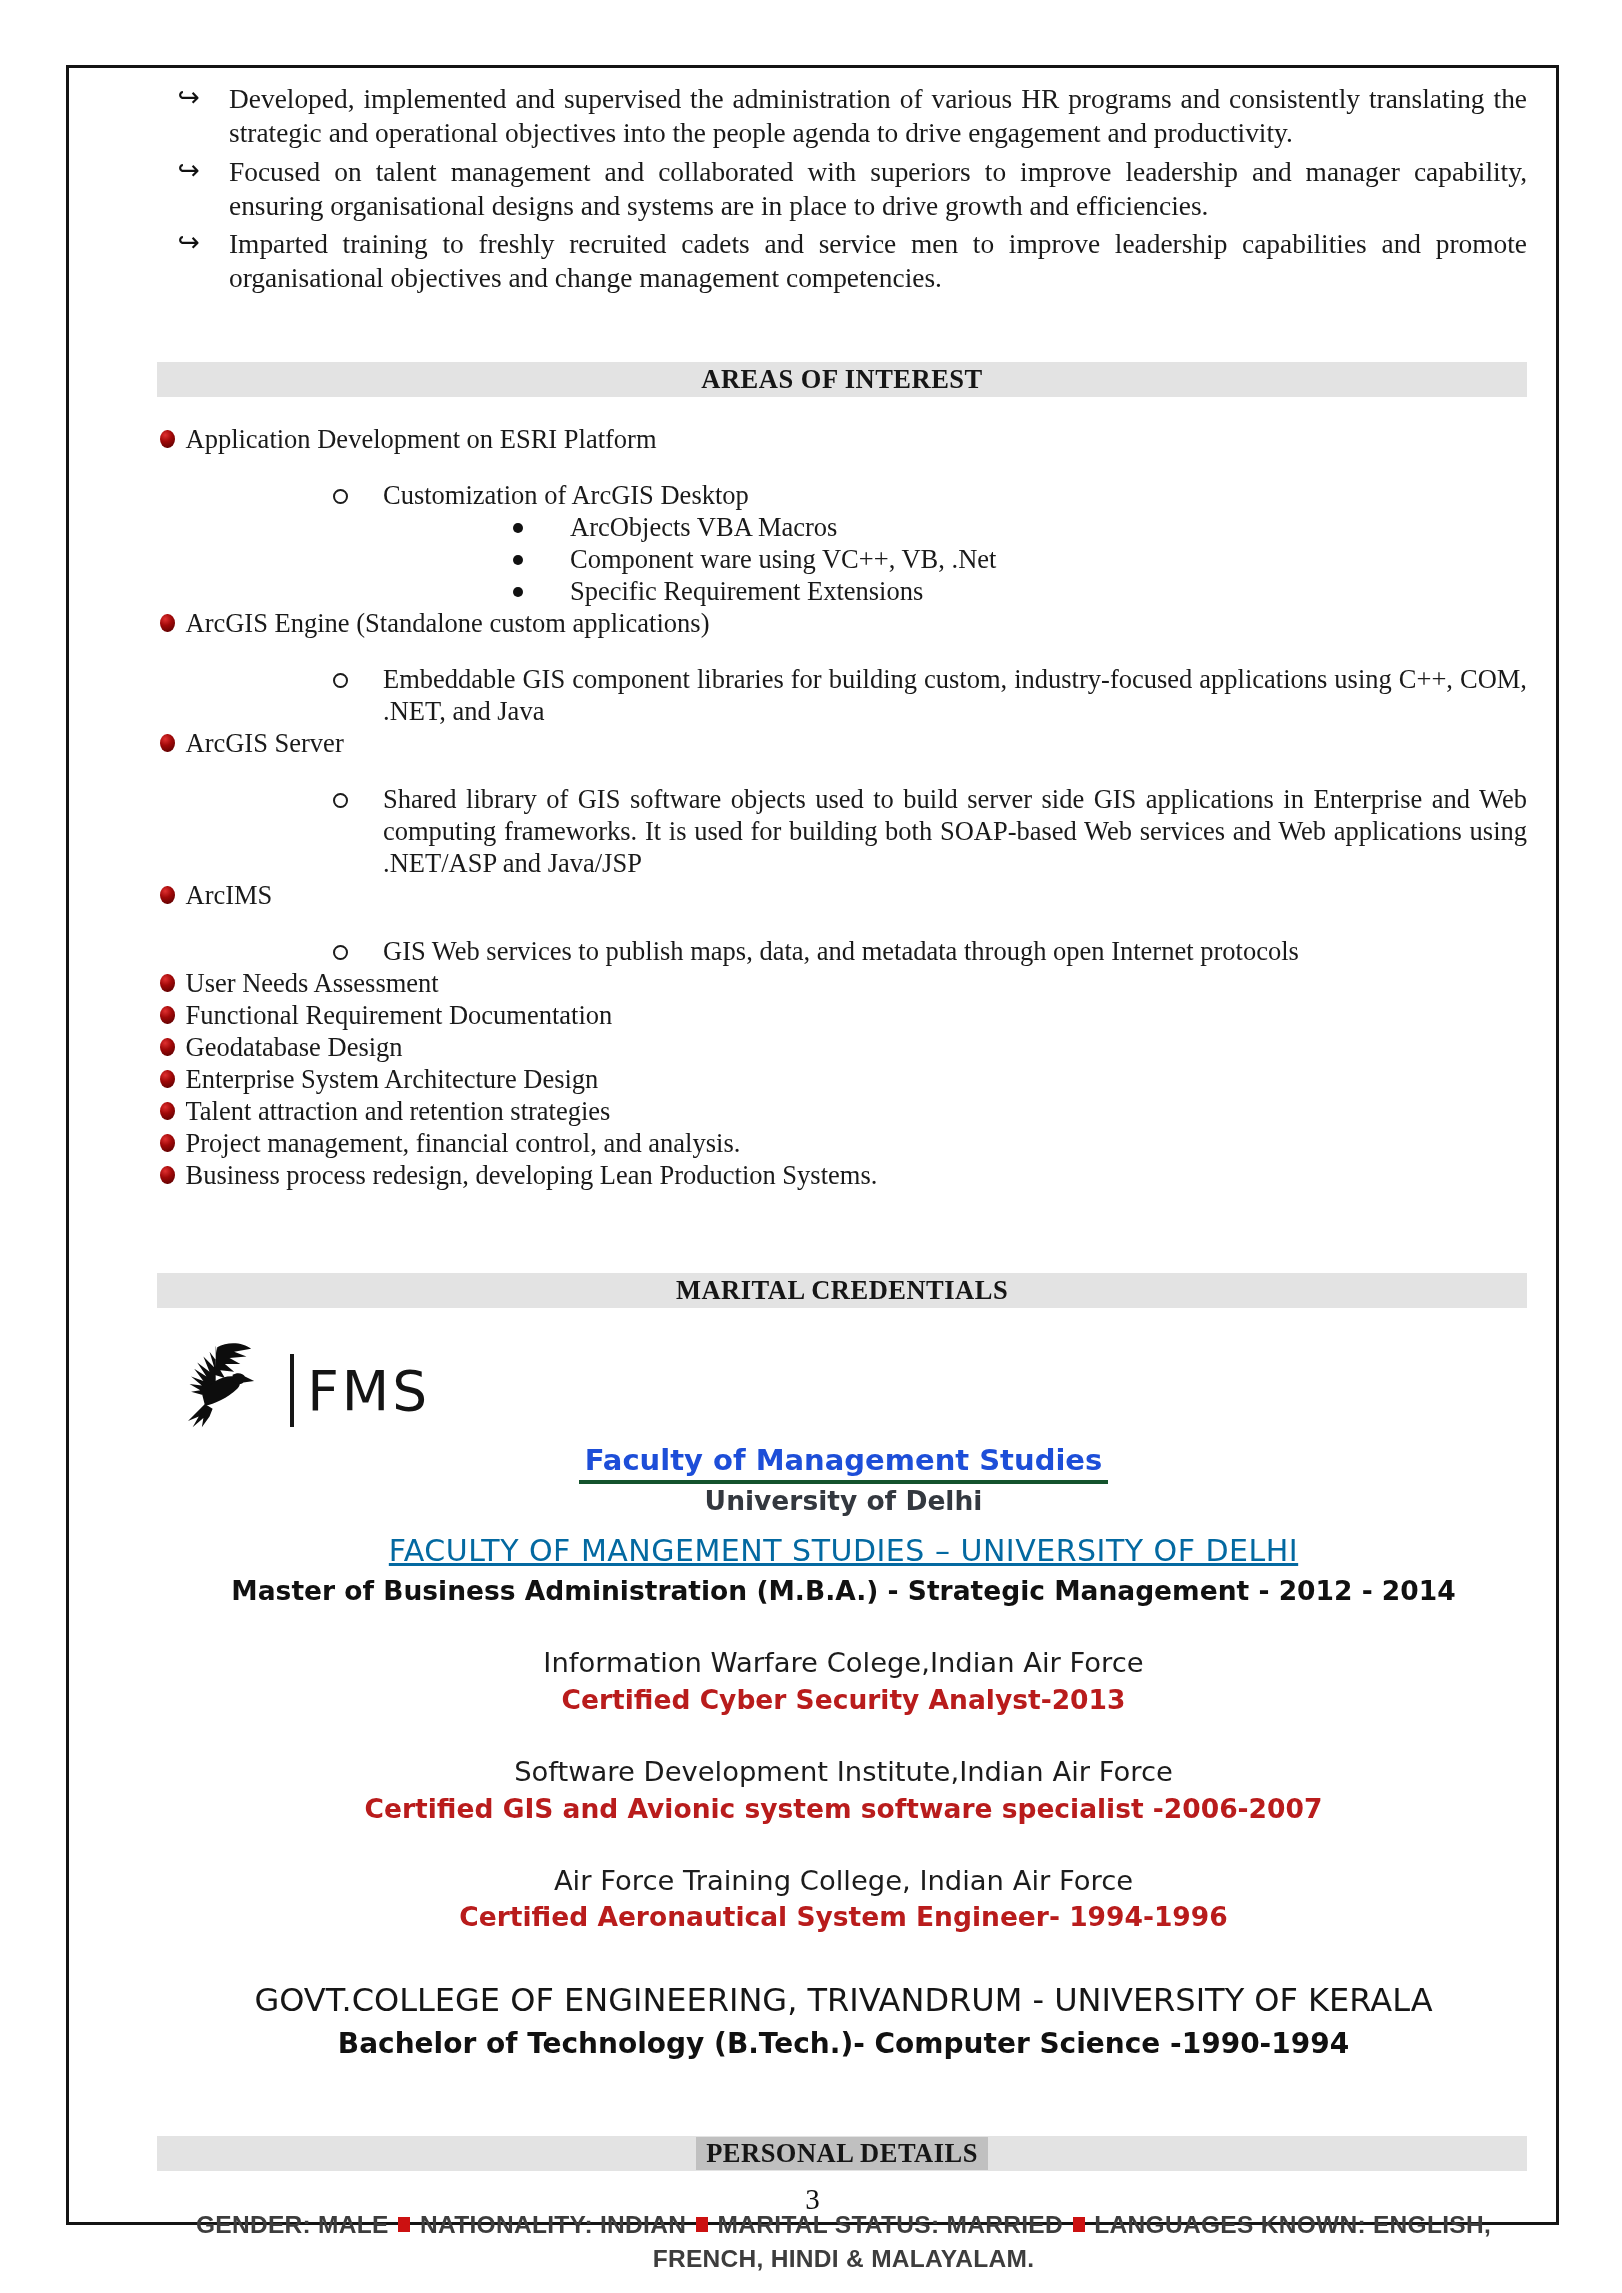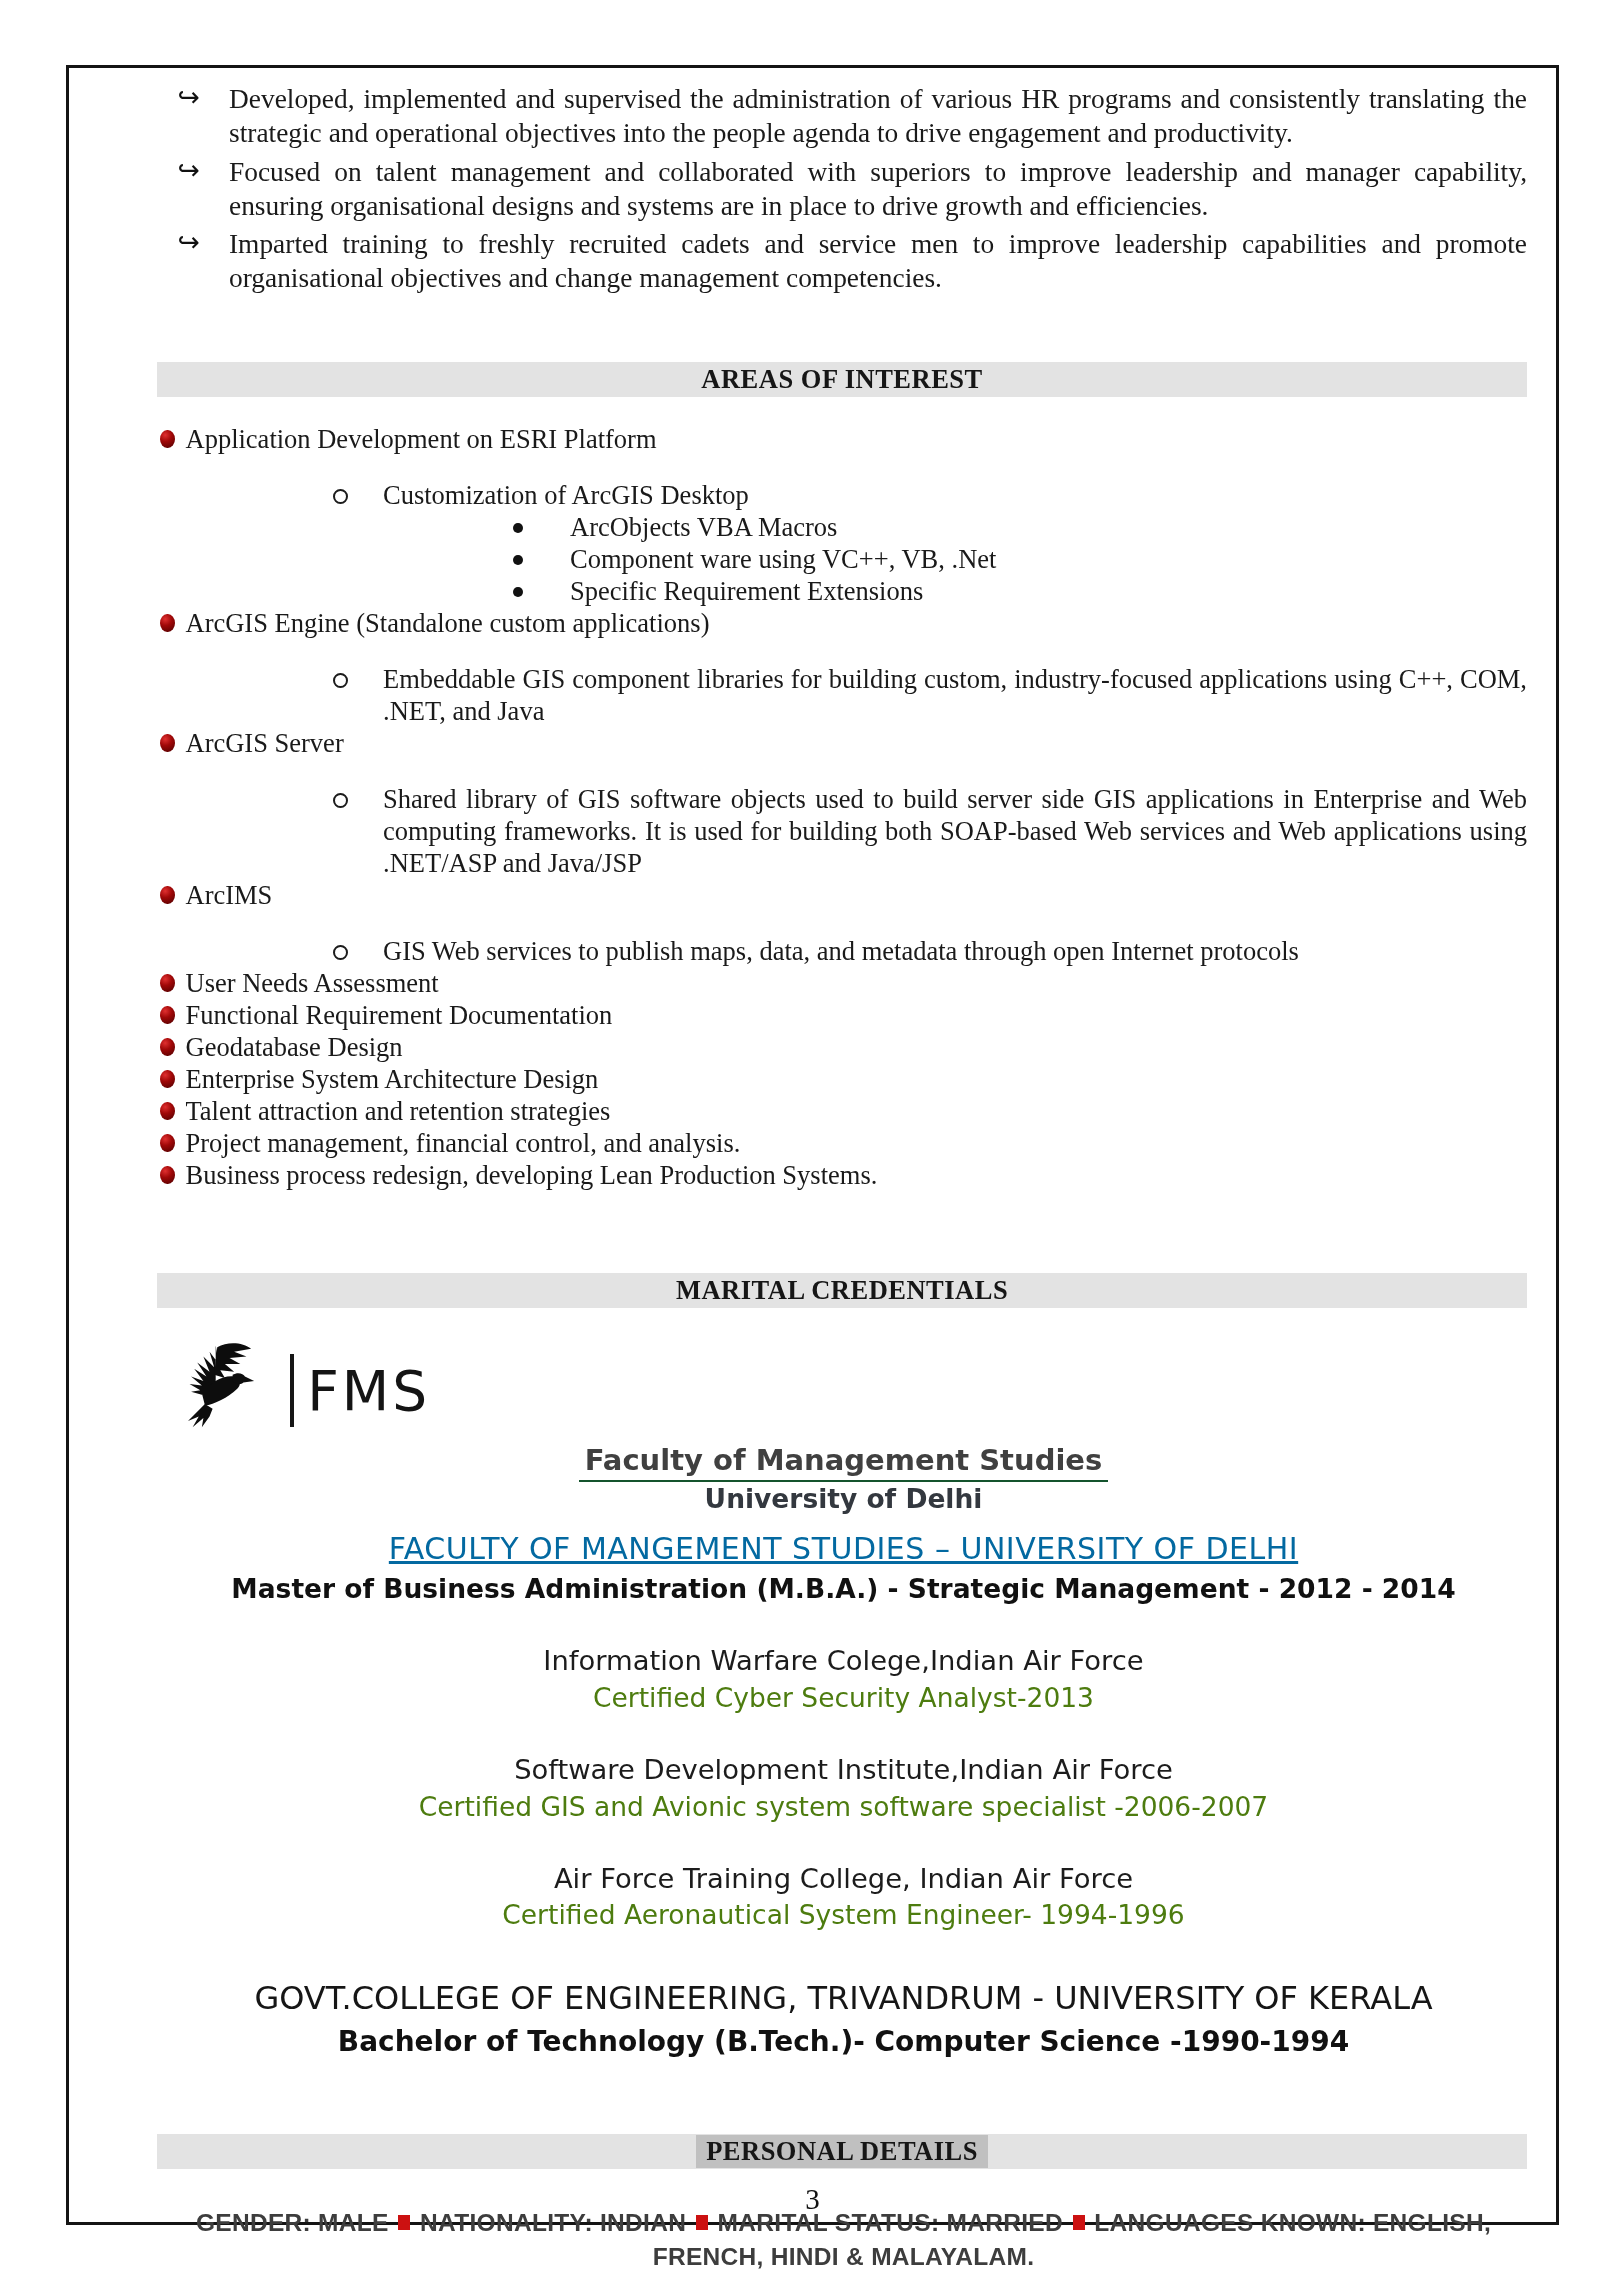--- a/index.html
+++ b/index.html
@@ -32,28 +32,28 @@
   .b-circ{position:absolute;left:173px;top:9.8px;width:10.8px;height:10.8px;border-radius:50%;
     border:2px solid #1c1c1c;background:transparent;}
   .b-dot{position:absolute;left:353px;top:11.8px;width:9.8px;height:9.8px;border-radius:50%;background:#111;}
   
   .sans{font-family:"DejaVu Sans","Liberation Sans",sans-serif;}
   .logo-block{margin-top:33px;text-align:center;}
   .logo-row{display:flex;align-items:center;justify-content:flex-start;gap:13.7px;}
   .logo-divider{width:3.9px;height:73px;background:#161616;}
   .logo-acronym{font-family:"DejaVu Sans",sans-serif;font-size:55px;color:#141414;letter-spacing:2.9px;}
   .logo-name{margin-top:2px;font-family:"DejaVu Sans",sans-serif;font-weight:bold;font-size:29px;
-    color:#404040;display:inline-block;border-bottom:2px solid #14532d;padding:0 5.9px 2.9px 5.9px;}
+    color:#1d4ed8;display:inline-block;border-bottom:4px solid #14532d;padding:0 5.9px 2.9px 5.9px;}
   .logo-sub{font-family:"DejaVu Sans",sans-serif;font-weight:bold;font-size:26.5px;color:#33383f;margin-top:1px;}
   .edu{text-align:center;}
   .edu-fms1{font-size:30px;letter-spacing:0.5px;margin-top:17px;color:#0369a1;text-decoration:underline;}
   .edu-fms2{font-size:26.5px;font-weight:bold;margin-top:6.9px;color:#111;}
   .edu-pair{margin-top:41px;}
   .edu-inst{font-size:27.4px;color:#1c1c1c;}
-  .edu-cred{font-size:26.5px;font-weight:normal;margin-top:5.9px;color:#4d7c0f;}
+  .edu-cred{font-size:26.5px;font-weight:bold;margin-top:5.9px;color:#b91c1c;}
   .edu-kerala1{font-size:32px;margin-top:49px;color:#161616;}
   .edu-kerala2{font-size:28px;font-weight:bold;margin-top:7.8px;color:#111;}
   
   .personal-line{margin-top:37px;text-align:center;font-family:"Liberation Sans",sans-serif;
     font-weight:bold;font-size:24.5px;color:#3d3d3d;line-height:34px;letter-spacing:0.3px;}
   .red-sq{display:inline-block;width:11.8px;height:14.7px;background:#cc1111;margin:0 9.8px;
     vertical-align:middle;position:relative;top:-2px;}
   .references{margin-top:45px;text-align:center;font-family:"DejaVu Sans",sans-serif;
     font-size:28px;letter-spacing:12.7px;color:#8f7e49;text-decoration:underline;}
   .page-number{position:absolute;bottom:5.9px;left:0;width:100%;text-align:center;

